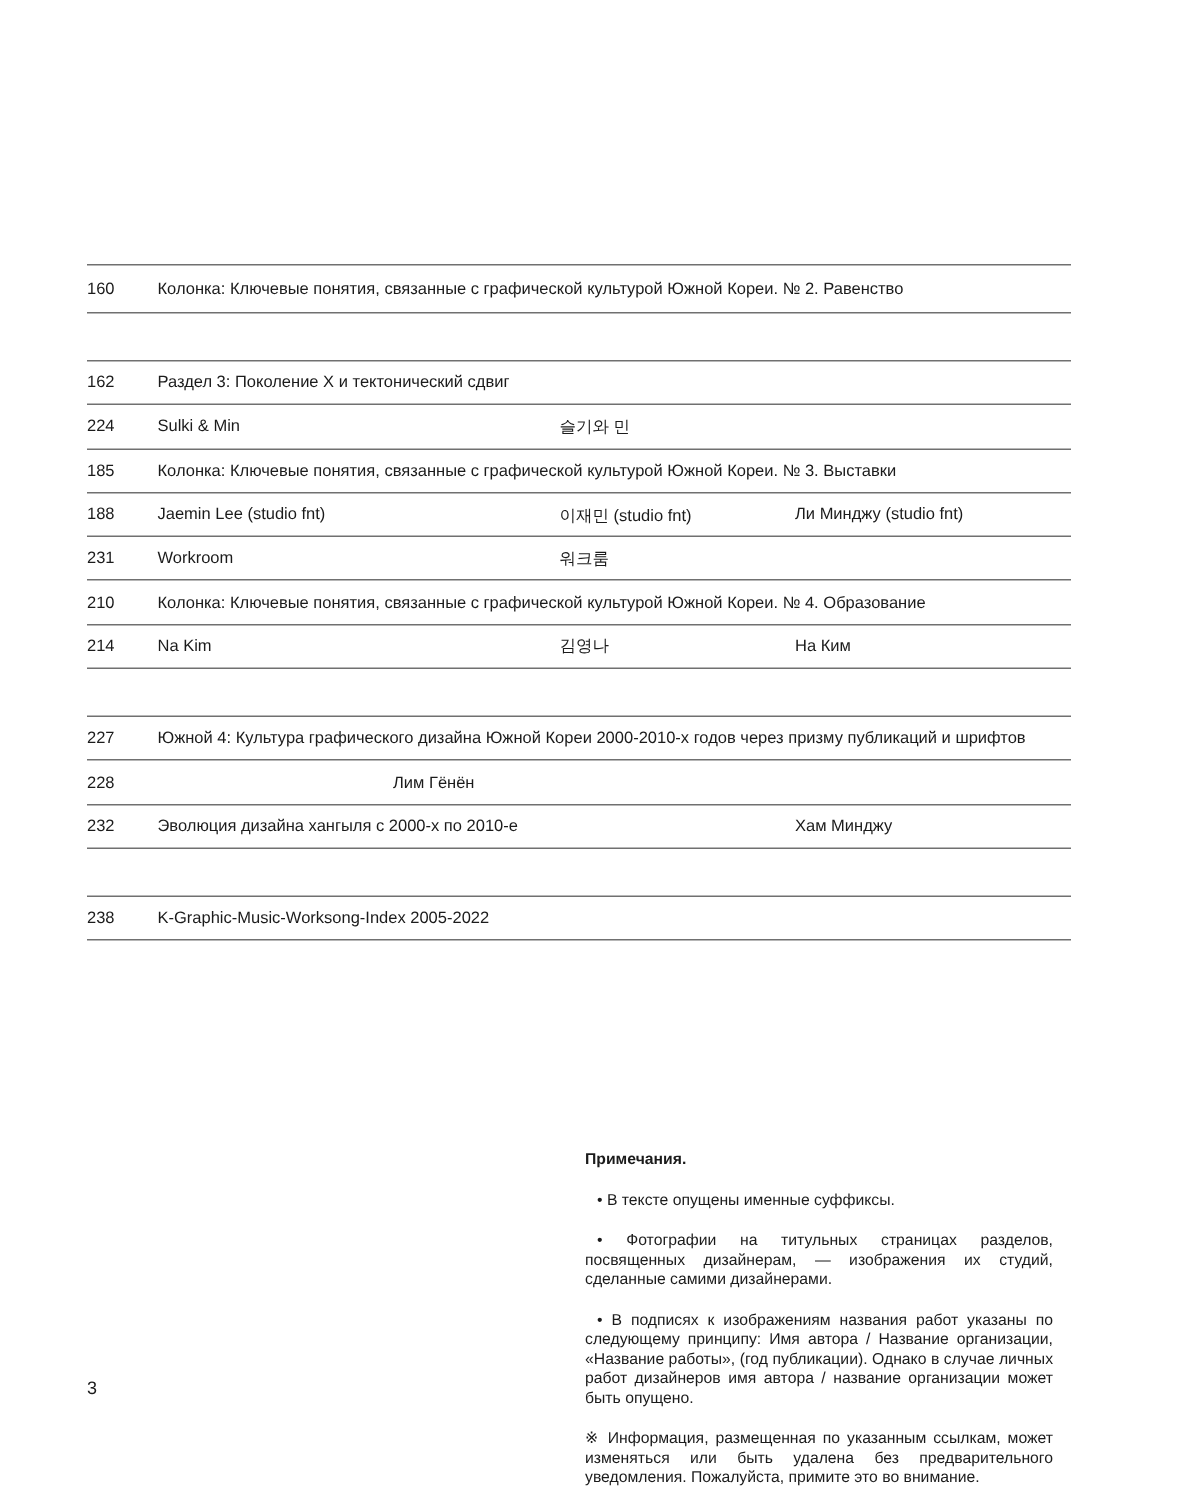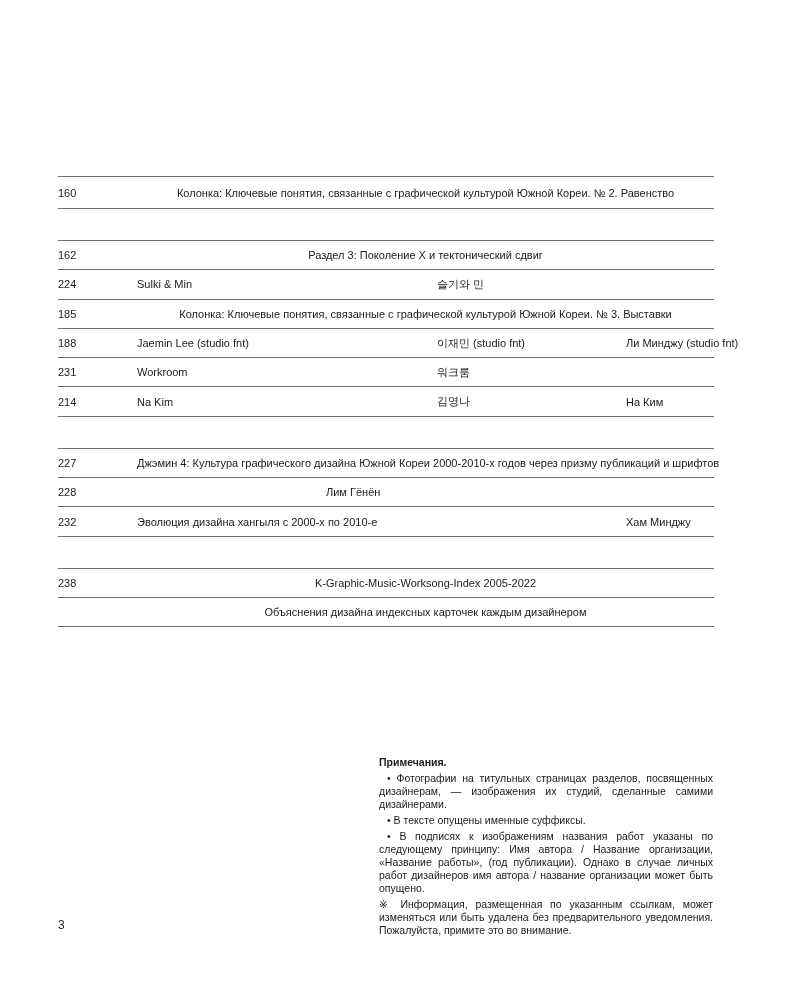--- a/index.html
+++ b/index.html
@@ -19,35 +19,34 @@
   }
   .toc-group{
     border-bottom:1px solid var(--rule);
     margin-bottom:31px;
   }
   .toc-row{
     display:flex;align-items:center;
     border-top:1px solid var(--rule);
     height:29.3px;box-sizing:border-box;
     white-space:nowrap;
-    gap:32px;
   }
   .toc-row.tall{height:32px;}
   .cell-num{width:47px;flex:none;}
   .cell-title{width:268px;flex:none;overflow:visible;}
-  .cell-title.span{flex:1;width:auto;text-align:center;}
+  .cell-title.span{flex:1;width:auto;}
   .cell-korean{width:157px;flex:none;}
   .cell-name{flex:1;}
   .bold{font-weight:400;}
   .notes{
     position:absolute;left:376px;top:753px;width:340px;
     font-size:10.5px;line-height:13px;
     text-align:justify;
   }
-  .notes p{margin:3px;}
+  .notes p{margin:14px;}
   .notes .notes-title{font-weight:700;text-align:left;}
   .notes p.bullet{text-indent:8px;}
   .notes .it{}
   .page-num{
     position:absolute;left:58px;top:918px;
     font-size:12px;
   }
 </style>
 </head>
 <body>
@@ -80,56 +79,56 @@
         <div class="cell-korean">이재민 (studio fnt)</div>
         <div class="cell-name">Ли Минджу (studio fnt)</div>
       </div>
       <div class="toc-row">
         <div class="cell-num">231</div>
         <div class="cell-title">Workroom</div>
         <div class="cell-korean">워크룸</div>
         <div class="cell-name"></div>
       </div>
       <div class="toc-row">
+        <div class="cell-num">210</div>
+        <div class="cell-title span">Колонка: Ключевые понятия, связанные с графической культурой Южной Кореи. № 4. Образование</div>
+      </div>
+      <div class="toc-row">
         <div class="cell-num">214</div>
         <div class="cell-title">Na Kim</div>
         <div class="cell-korean">김영나</div>
         <div class="cell-name">На Ким</div>
       </div>
     </div>
     <div class="toc-group">
       <div class="toc-row">
         <div class="cell-num">227</div>
-        <div class="cell-title span"><span class="bold">Джэмин 4:</span> Культура графического дизайна Южной Кореи 2000-2010-х годов через призму публикаций и шрифтов</div>
+        <div class="cell-title span"><span class="bold">Южной 4:</span> Культура графического дизайна Южной Кореи 2000-2010-х годов через призму публикаций и шрифтов</div>
       </div>
       <div class="toc-row">
         <div class="cell-num">228</div>
         <div class="cell-korean"></div>
         <div class="cell-name">Лим Гёнён</div>
       </div>
       <div class="toc-row">
         <div class="cell-num">232</div>
         <div class="cell-title">Эволюция дизайна хангыля с 2000-х по 2010-е</div>
         <div class="cell-korean"></div>
         <div class="cell-name">Хам Минджу</div>
       </div>
     </div>
     <div class="toc-group">
       <div class="toc-row">
         <div class="cell-num">238</div>
         <div class="cell-title span">K-Graphic-Music-Worksong-Index 2005-2022</div>
       </div>
-      <div class="toc-row">
-        <div class="cell-num"></div>
-        <div class="cell-title span">Объяснения дизайна индексных карточек каждым дизайнером</div>
-      </div>
     </div>
   </div>
 
 <div class="notes">
   <p class="notes-title">Примечания.</p>
+  <p class="bullet">•  В тексте опущены именные суффиксы.</p>
   <p class="bullet">•  Фотографии на титульных страницах разделов, посвященных дизайнерам, — изображения их студий, сделанные самими дизайнерами.</p>
-  <p class="bullet">•  В тексте опущены именные суффиксы.</p>
   <p class="bullet"><span>•  В подписях к изображениям названия работ указаны по следующему принципу: </span><span class="it">Имя автора / Название организации, «Название работы», (год публикации).</span><span> Однако в случае личных работ дизайнеров </span><span class="it">имя автора / название организации</span><span> может быть опущено.</span></p>
   <p>※ Информация, размещенная по указанным ссылкам, может изменяться или быть удалена без предварительного уведомления. Пожалуйста, примите это во внимание.</p>
 </div>
 
 <div class="page-num">3</div>
 
 </body></html>

